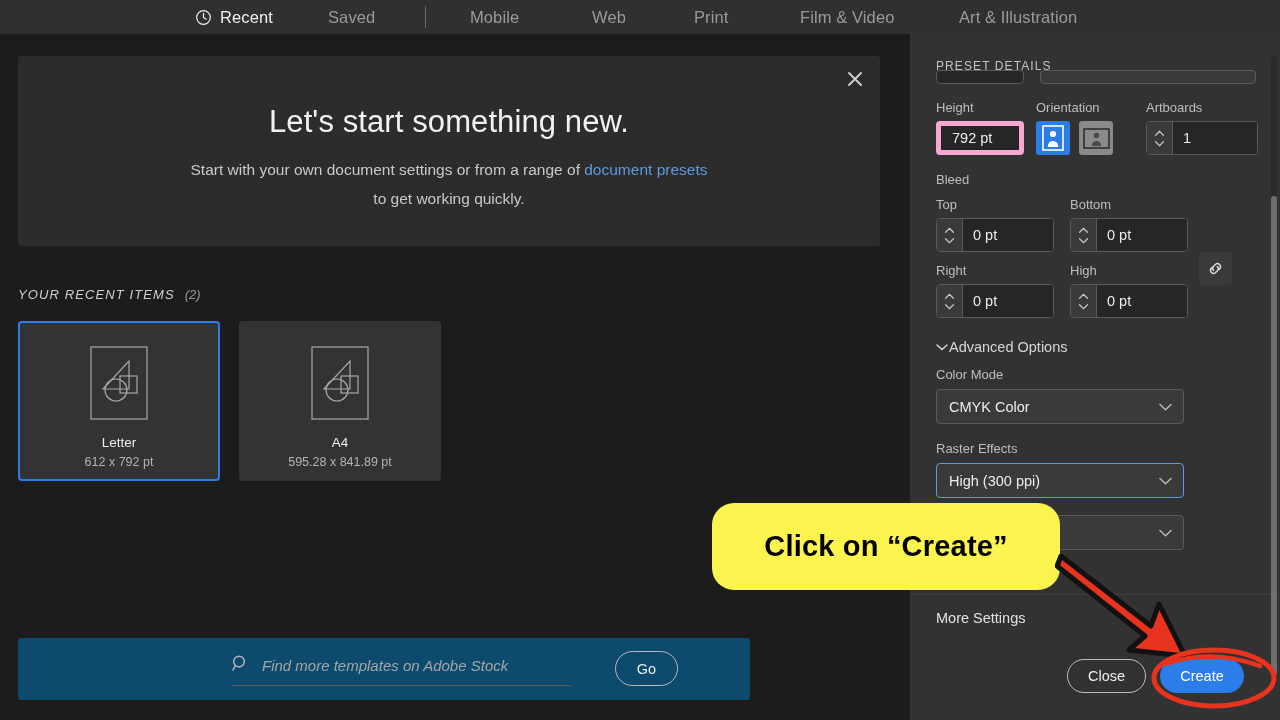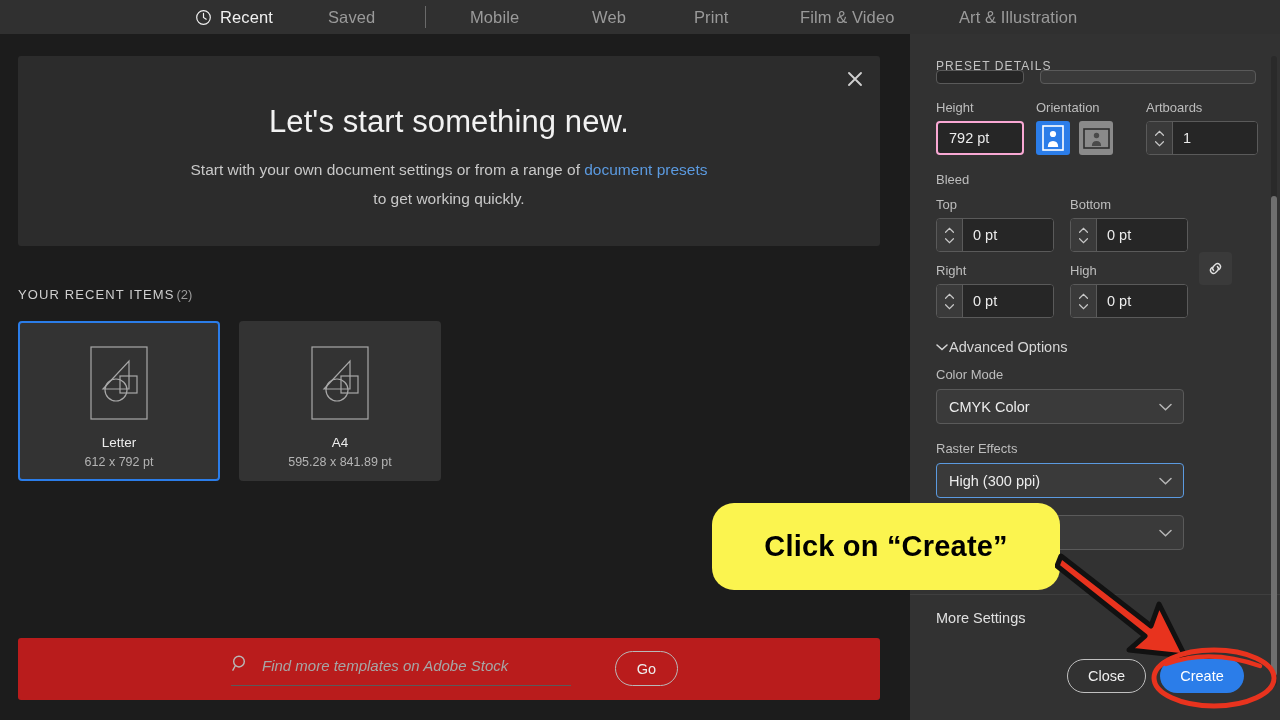--- a/index.html
+++ b/index.html
@@ -49,42 +49,42 @@
     text-align: center; color: #f2f2f2; font-size: 31px; font-weight: 400; letter-spacing: .1px;
   }
   .hero-sub {
     position: absolute; top: 100px; left: 0; width: 100%;
     text-align: center; color: #c8c8c8; font-size: 15.5px; line-height: 1.85;
   }
   .hero-sub a { color: #5b9ae0; text-decoration: none; cursor: pointer; }
 
   .recent-head {
     position: absolute; left: 18px; top: 253px;
-    display: flex; align-items: flex-start; gap: 2px;
+    display: flex; align-items: flex-start; gap: 10px; font-style: italic;
   }
   .recent-head .lbl { color: #cfcfcf; font-size: 13px; letter-spacing: 1.1px; }
   .recent-head .cnt { color: #9a9a9a; font-size: 13px; }
 
   .cards { position: absolute; left: 18px; top: 287px; display: flex; gap: 19px; }
   .card {
     width: 202px; height: 160px; background: #333333; border-radius: 4px;
     border: 2px solid transparent;
     display: flex; flex-direction: column; align-items: center;
     cursor: pointer; position: relative;
   }
   .card.selected { border-color: #2b7de9; background: #333333; }
   .card .thumb { margin-top: 22px; }
   .card .thumb svg { width: 60px; height: 76px; display: block; }
   .card .nm { margin-top: 14px; color: #ececec; font-size: 13.5px; }
   .card .dim { margin-top: 5px; color: #b4b4b4; font-size: 12.5px; }
 
   
   .searchbar {
-    position: absolute; left: 18px; top: 604px; width: 862px; height: 62px;
-    background: #b91c1c; border-radius: 3px;
+    position: absolute; left: 18px; top: 604px; width: 732px; height: 62px;
+    background: #0c4a6e; border-radius: 3px;
   }
   .search-wrap {
     position: absolute; left: 213px; top: 16px; width: 340px;
     display: flex; align-items: center; gap: 12px;
     border-bottom: 1px solid #5a5a5a; padding-bottom: 8px;
   }
   .search-wrap svg { width: 19px; height: 19px; flex: none; }
   .search-input {
     background: transparent; border: 0; outline: none;
     color: #d8d8d8; font-family: "Liberation Sans", sans-serif;
@@ -114,21 +114,21 @@
     position: absolute; left: 0; top: 0; width: 88px; height: 14px;
     background: #262626; border: 1px solid #5a5a5a; border-radius: 4px;
   }
   .clip-row .f2 {
     position: absolute; left: 104px; top: 0; width: 216px; height: 14px;
     background: #3a3a3a; border: 1px solid #5a5a5a; border-radius: 4px;
   }
 
   .fld-label { color: #bdbdbd; font-size: 13px; }
   .txtbox {
-    background: #262626; border: 2px solid #f9a8d4; border-radius: 4px;
+    background: #262626; border: 5px solid #f9a8d4; border-radius: 4px;
     color: #ececec; font-family: "Liberation Sans", sans-serif; font-size: 14.5px;
     height: 34px; padding: 0 11px; outline: none; width: 100%;
   }
 
   .row-hoa { position: absolute; left: 26px; top: 66px; width: 322px; }
   .lbl-height { position: absolute; left: 0; top: 0; }
   .lbl-orient { position: absolute; left: 100px; top: 0; }
   .lbl-artb   { position: absolute; left: 210px; top: 0; }
   .height-box { position: absolute; left: 0; top: 21px; width: 88px; }
 

